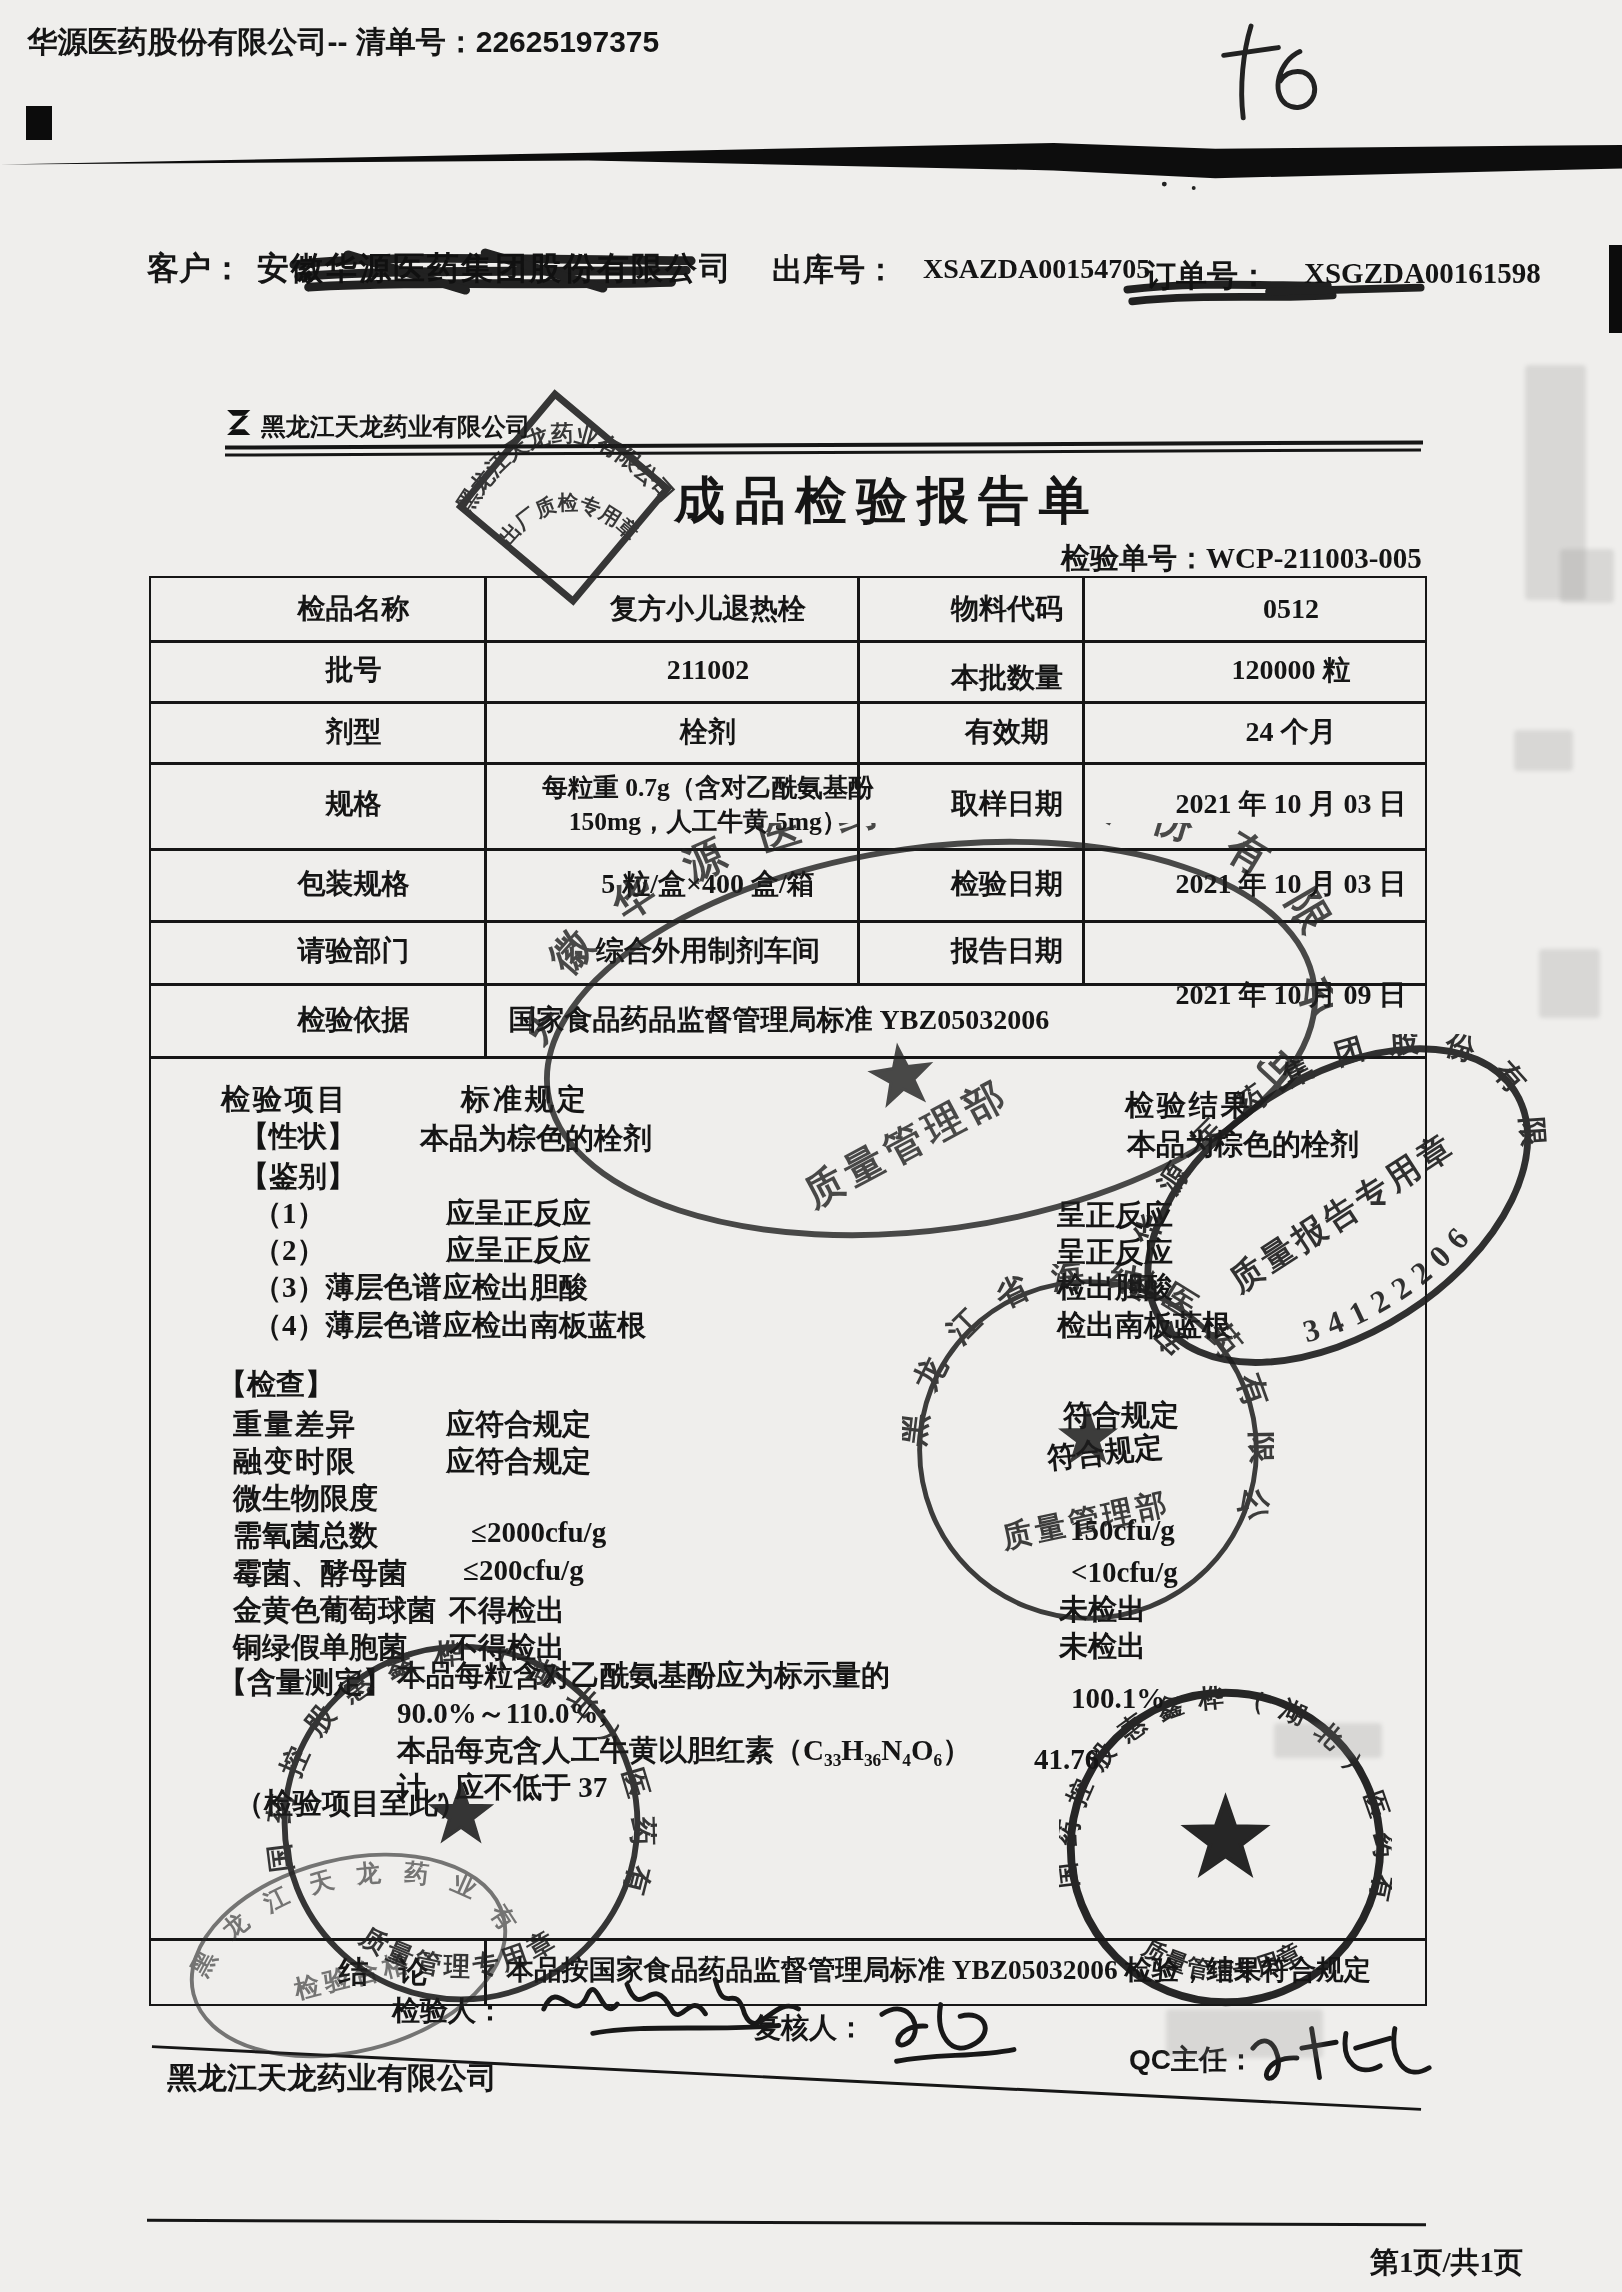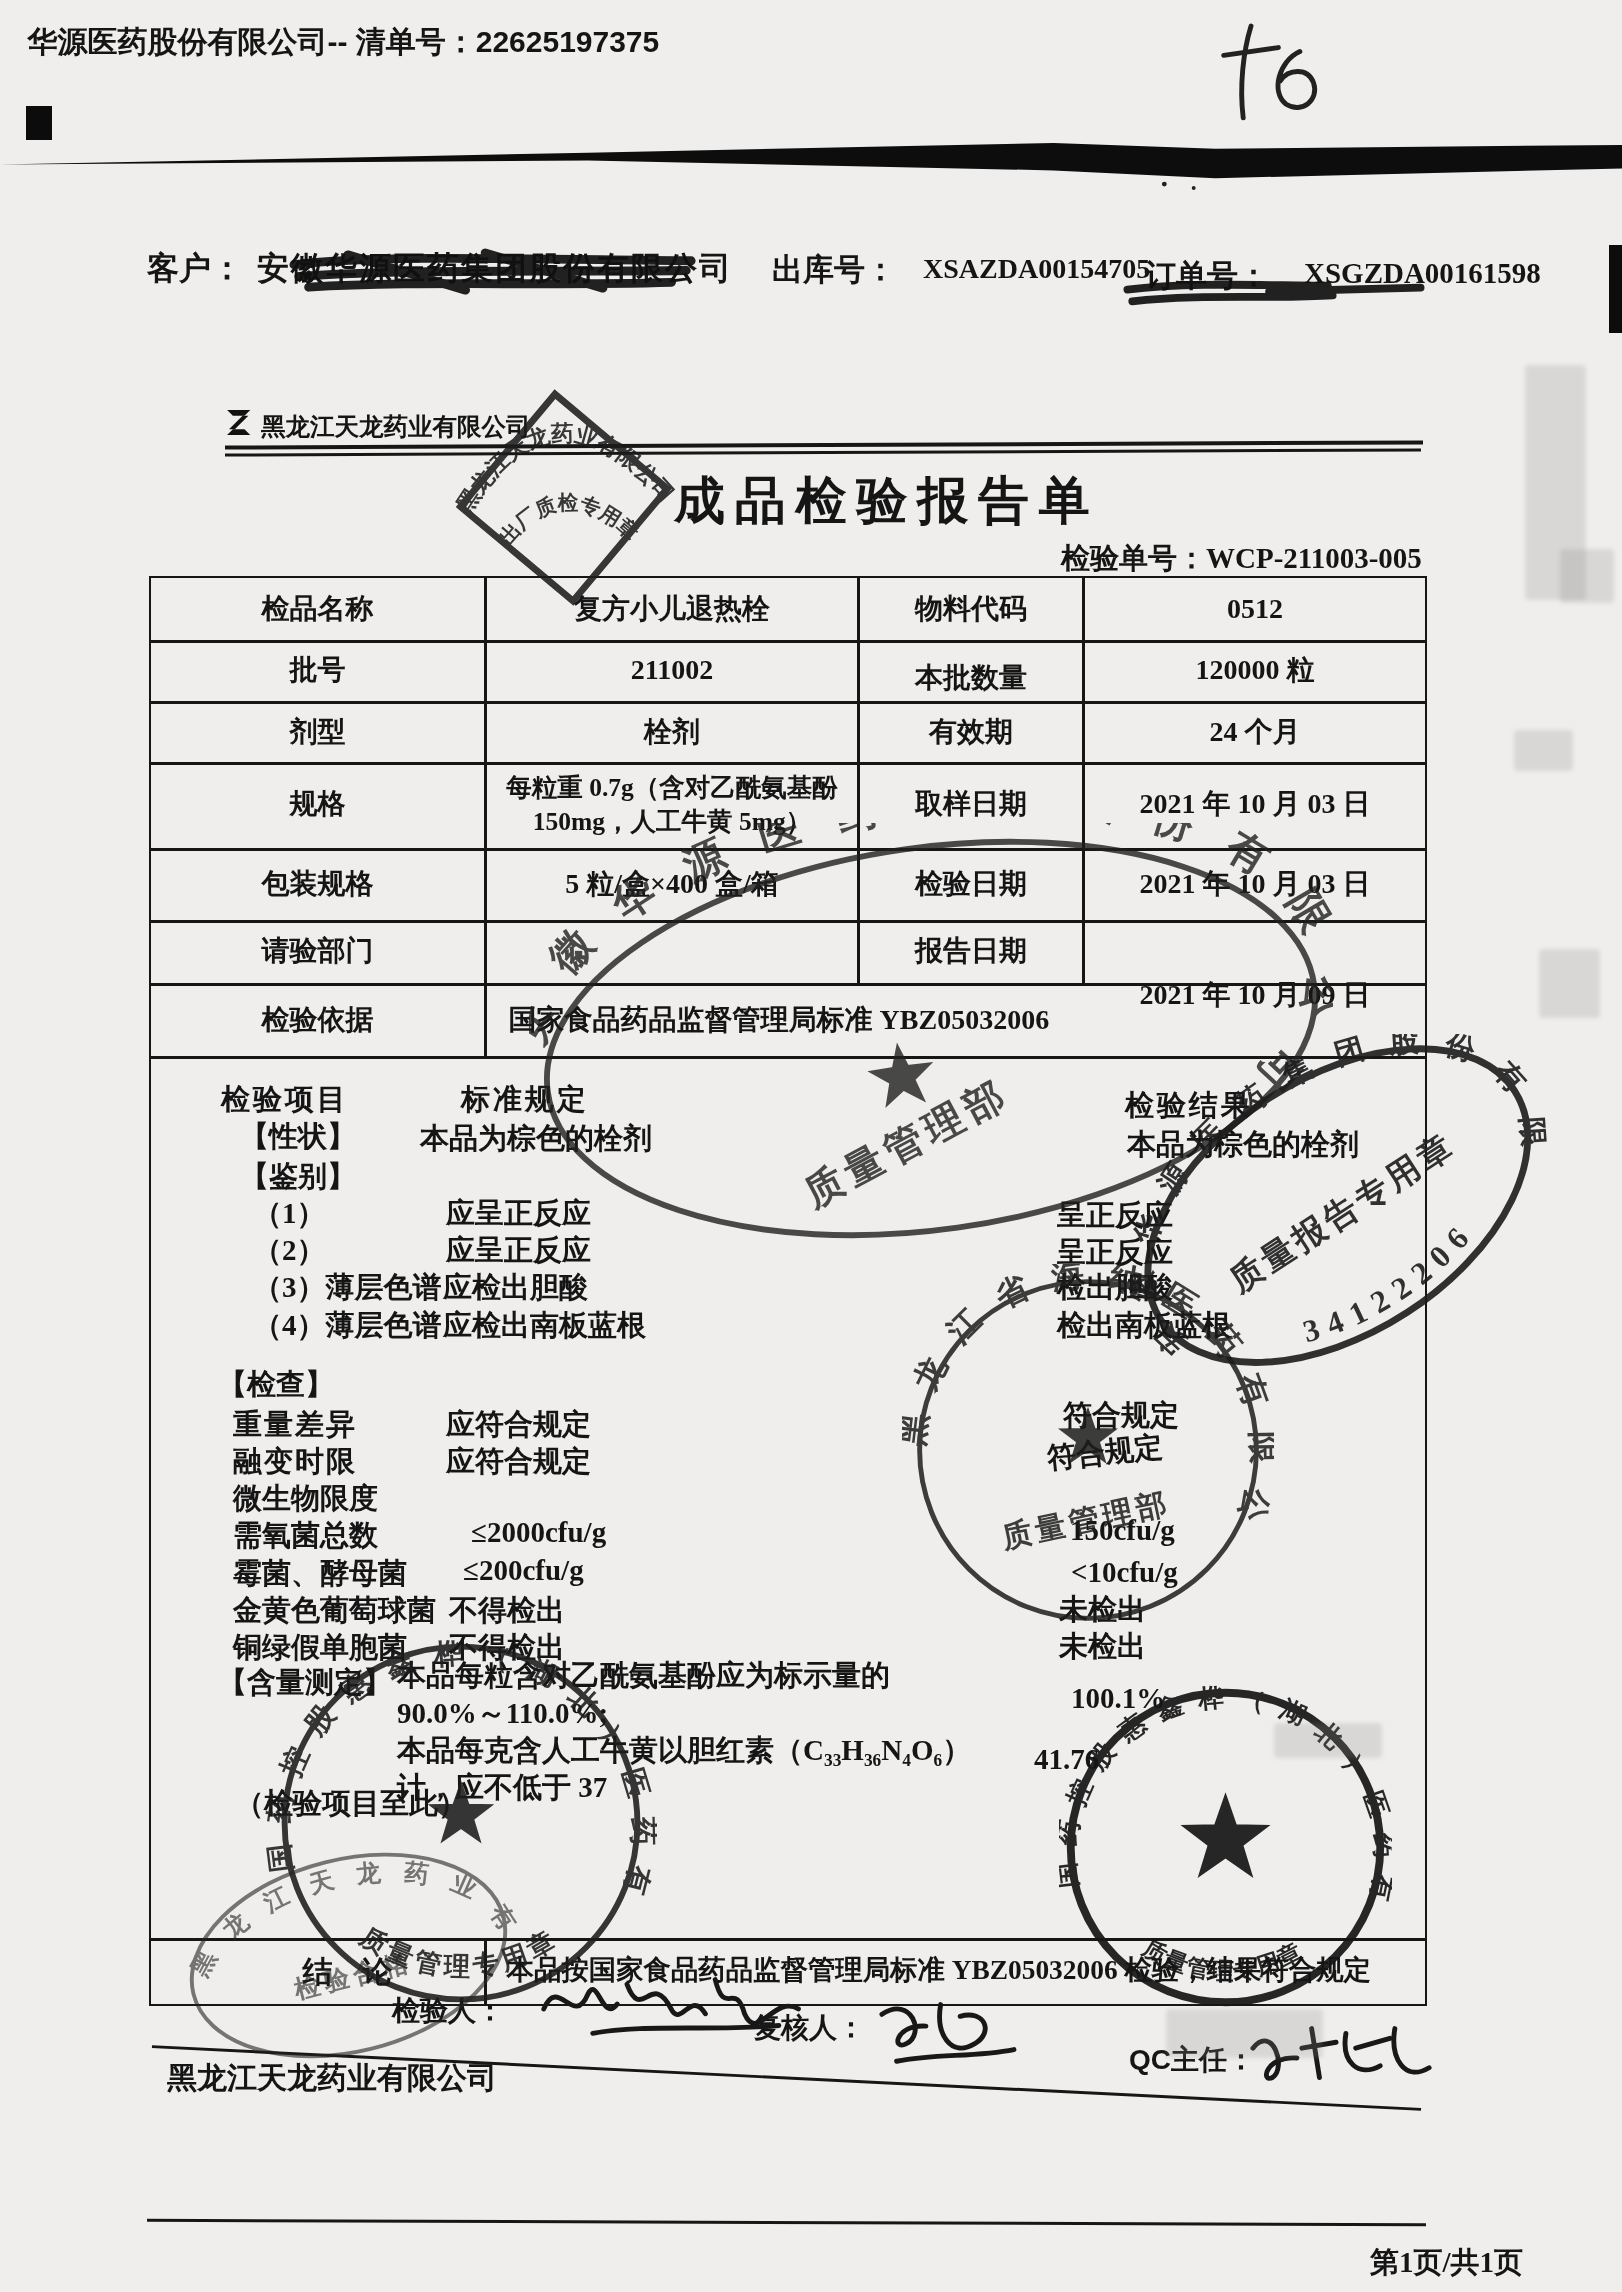--- a/index.html
+++ b/index.html
@@ -2,21 +2,21 @@
 <html><head>
 <meta charset="utf-8">
 <style>
   html,body{margin:0;padding:0;background:#d8d8d6;}
   .page{position:relative;width:1622px;height:2293px;background:#efeeec;overflow:hidden;
         font-family:"Liberation Serif","DejaVu Serif",serif;color:#151515;}
   .abs{position:absolute;}
   .txt{position:absolute;white-space:nowrap;color:#151515;}
   .b{font-weight:700;}
   .cell{position:absolute;display:flex;align-items:center;justify-content:center;
-        text-align:center;font-weight:600;line-height:1.3;}
+        text-align:center;font-weight:600;line-height:1.3;padding-left:36px;}
   .tline{position:absolute;background:#161616;}
   .smudge{position:absolute;background:#8a8a88;opacity:.22;filter:blur(2px);border-radius:3.9px;}
   .scrib{position:absolute;}
   svg text{font-family:"Liberation Serif","DejaVu Serif",serif;font-weight:700;}
   .stamp{position:absolute;}
 </style>
 </head>
 <body>
 
 <div class="page">
@@ -121,20 +121,21 @@
 150mg，人工牛黄 5mg）</div>
     <div class="cell" style="left:709px;top:184px;width:222px;height:85px;font-size:28px;">取样日期</div>
     <div class="cell" style="left:934px;top:184px;width:340px;height:85px;font-size:28px;">2021 年 10 月 03 日</div>
 
     <div class="cell" style="left:0;top:270px;width:333px;height:73px;font-size:28px;">包装规格</div>
     <div class="cell" style="left:336px;top:270px;width:370px;height:73px;font-size:28px;">5 粒/盒×400 盒/箱</div>
     <div class="cell" style="left:709px;top:270px;width:222px;height:73px;font-size:28px;">检验日期</div>
     <div class="cell" style="left:934px;top:270px;width:340px;height:73px;font-size:28px;">2021 年 10 月 03 日</div>
 
     <div class="cell" style="left:0;top:342px;width:333px;height:63px;font-size:28px;">请验部门</div>
+    <div class="cell" style="left:336px;top:342px;width:370px;height:63px;font-size:28px;">综合外用制剂车间</div>
     <div class="cell" style="left:709px;top:342px;width:222px;height:63px;font-size:28px;">报告日期</div>
     <div class="cell" style="left:934px;top:342px;width:340px;height:63px;font-size:28px;margin-top:44px;">2021 年 10 月 09 日</div>
 
     <div class="cell" style="left:0;top:405px;width:333px;height:74px;font-size:28px;">检验依据</div>
     <div class="cell" style="left:336px;top:405px;width:938px;height:74px;font-size:28px;justify-content:flex-start;padding-left:21.6px;">国家食品药品监督管理局标准 YBZ05032006</div>
 
     <div class="cell" style="left:0;top:1360px;width:393px;height:66px;font-size:30px;">结　论</div>
     <div class="cell" style="left:336px;top:1360px;width:938px;height:66px;font-size:27.4px;justify-content:flex-start;padding-left:19.6px;">本品按国家食品药品监督管理局标准 YBZ05032006 检验，结果符合规定</div>
   </div>
 

